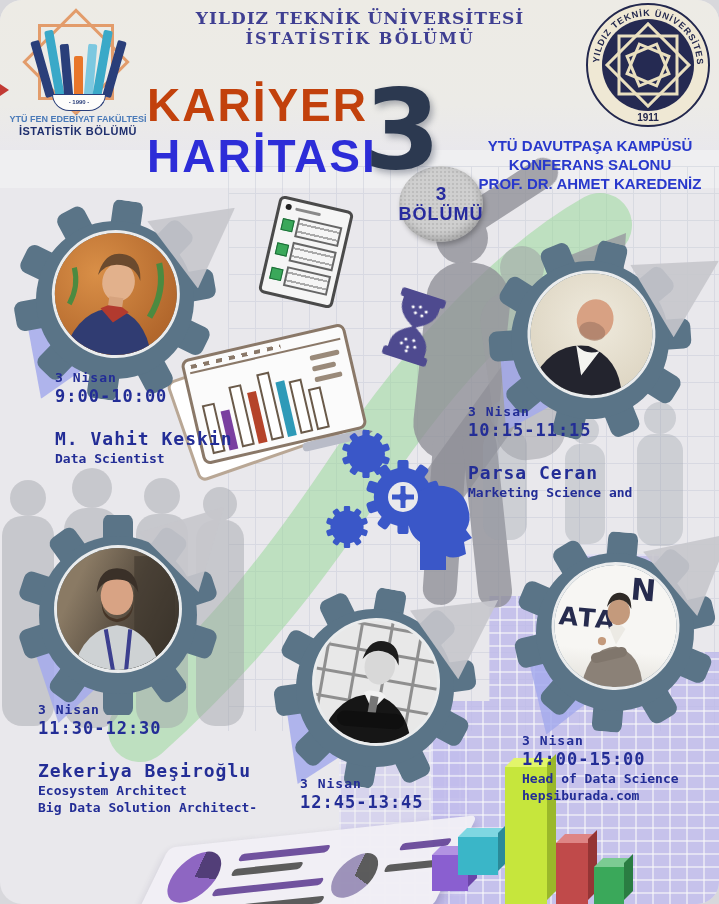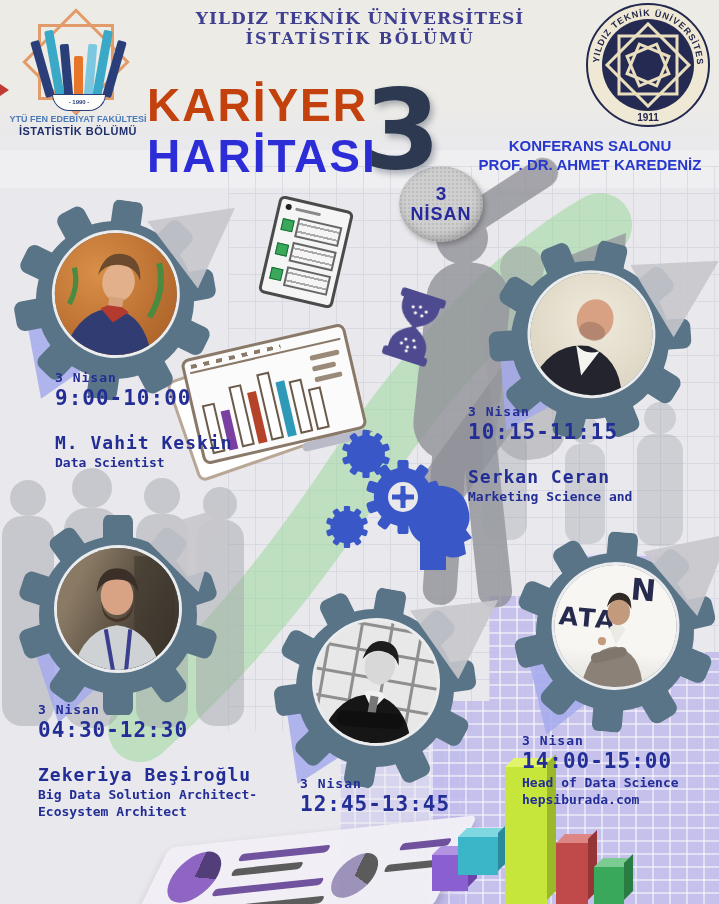--- a/index.html
+++ b/index.html
@@ -1,17 +1,17 @@
 <!DOCTYPE html>
 <html><head>
 <meta charset="utf-8">
 <style>
   html,body{margin:0;padding:0;background:#d8d8dc;}
   .poster{position:relative;width:719px;height:904px;overflow:hidden;background:#e9e8ec;
-          font-family:"Liberation Sans",sans-serif;}
+          font-family:"Liberation Sans",sans-serif;border-radius:22px;}
   .abs{position:absolute;}
 
   
   .band-top{left:0;top:0;width:719px;height:150px;background:linear-gradient(180deg,#edebe5 0%,#ecebe7 70%,#e9e8ec 100%);}
   .band-strip{left:0;top:150px;width:719px;height:38px;background:#f3f2f4;opacity:.65;}
   .grid{left:228px;top:166px;width:491px;height:565px;opacity:.45;
         background-image:linear-gradient(#c4c9d6 1px,transparent 1px),linear-gradient(90deg,#c4c9d6 1px,transparent 1px);
         background-size:27px 27px;}
 
   
@@ -79,21 +79,21 @@
        background-image:linear-gradient(#8f8f8f 3px,transparent 3px),linear-gradient(90deg,#8f8f8f 3px,transparent 3px);
        background-size:30px 26px;background-position:6px 4px;}
   .ph5{background:linear-gradient(180deg,#f7f6f3 70%,#e4e2dc 100%);}
   .ltr{position:absolute;font-family:"DejaVu Sans",sans-serif;font-weight:bold;color:#262b4e;z-index:2;}
   .ltr1{left:60%;top:4%;font-size:30px;}
   .ltr2{left:3%;top:34%;font-size:25px;letter-spacing:2px;}
 
   
   .sp{position:absolute;font-family:"DejaVu Sans Mono",monospace;font-weight:bold;color:#232d96;z-index:8;}
   .sp .d{font-size:13px;letter-spacing:1px;}
-  .sp .t{font-size:21px;letter-spacing:1px;margin-top:1px;}
+  .sp .t{font-size:17px;letter-spacing:1px;margin-top:1px;}
   .sp .n{font-size:18px;letter-spacing:1px;margin-top:22px;}
   .sp .r{font-size:13px;line-height:15px;margin-top:2px;}
 
   
   .checklist{left:268px;top:202px;width:76px;height:100px;background:#f5f5f5;border:3px solid #4a4a4a;
              border-radius:6px;transform:rotate(13deg);z-index:4;padding:4px 5px;box-sizing:border-box;}
   .cl-head{display:flex;align-items:center;gap:4px;margin-bottom:3px;}
   .cl-dot{width:6px;height:6px;border-radius:50%;background:#222;}
   .cl-hline{flex:1;height:3px;background:#8a8a8a;border-radius:2px;}
   .cl-item{display:flex;align-items:center;gap:3px;margin-top:5px;}
@@ -247,24 +247,25 @@
     <text x="63" y="119" text-anchor="middle" font-size="10" font-weight="bold" fill="#23284e">1911</text>
   </svg>
 
   
   <div class="abs t1" style="z-index:8">KARİYER</div>
   <div class="abs t2" style="z-index:8">HARİTASI</div>
   <div class="abs big3" style="z-index:8">3</div>
 
   <div class="abs badge">
     <div class="bd">3</div>
-    <div class="bm">NİSAN</div>
+    <div class="bm">BÖLÜMÜ</div>
   </div>
 
   <div class="abs venue">
+    <div>YTÜ DAVUTPAŞA KAMPÜSÜ</div>
     <div>KONFERANS SALONU</div>
     <div>PROF. DR. AHMET KAREDENİZ</div>
   </div>
 
   
   <div class="abs checklist">
     <div class="cl-head">
         <span class="cl-dot"></span>
         <span class="cl-hline" style="max-width:26px"></span>
       </div>
@@ -458,30 +459,30 @@
   <div class="sp" style="left:55px;top:370px;">
     <div class="d">3 Nisan</div>
     <div class="t">9:00-10:00</div>
     <div class="n">M. Vahit Keskin</div>
     <div class="r">Data Scientist</div>
   </div>
 
   <div class="sp" style="left:468px;top:404px;">
     <div class="d">3 Nisan</div>
     <div class="t">10:15-11:15</div>
-    <div class="n">Serkan Ceran</div>
+    <div class="n">Parsa Ceran</div>
     <div class="r">Marketing Science and</div>
   </div>
 
   <div class="sp" style="left:38px;top:702px;">
     <div class="d">3 Nisan</div>
-    <div class="t">04:30-12:30</div>
+    <div class="t">11:30-12:30</div>
     <div class="n">Zekeriya Beşiroğlu</div>
+    <div class="r">Ecosystem Architect</div>
     <div class="r">Big Data Solution Architect-</div>
-    <div class="r">Ecosystem Architect</div>
   </div>
 
   <div class="sp" style="left:300px;top:776px;">
     <div class="d">3 Nisan</div>
     <div class="t">12:45-13:45</div>
   </div>
 
   <div class="sp" style="left:522px;top:733px;">
     <div class="d">3 Nisan</div>
     <div class="t">14:00-15:00</div>

